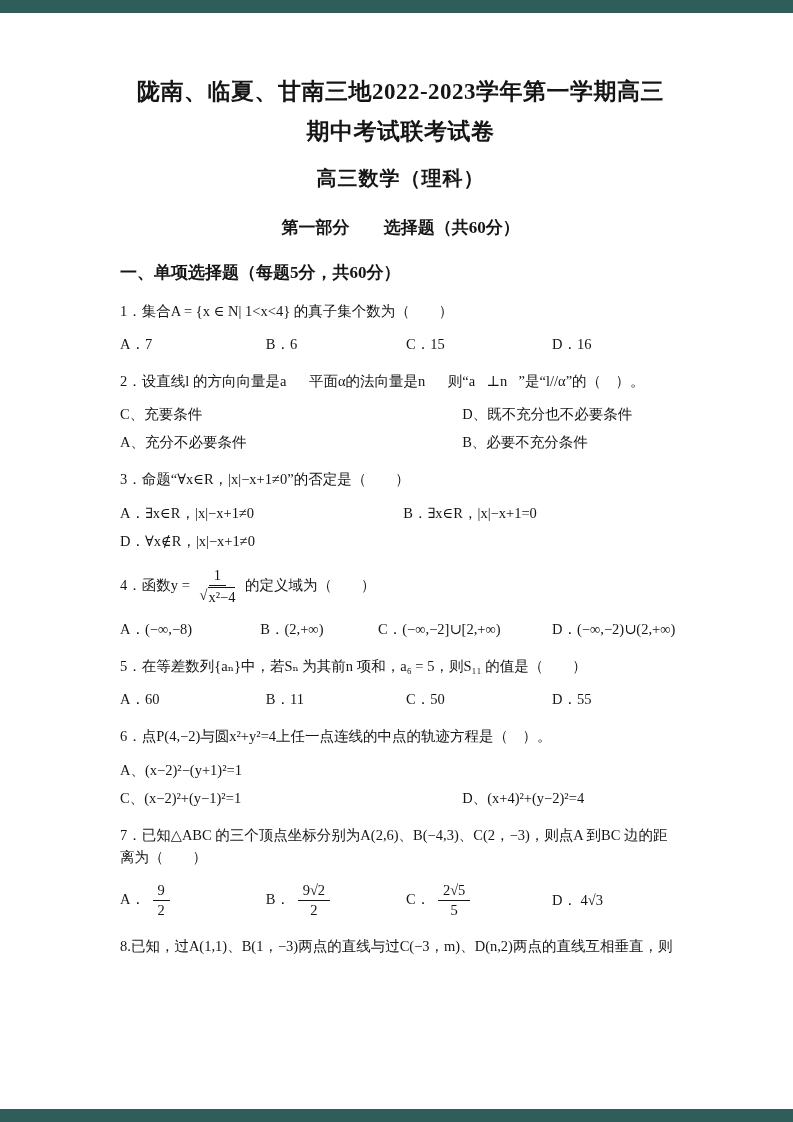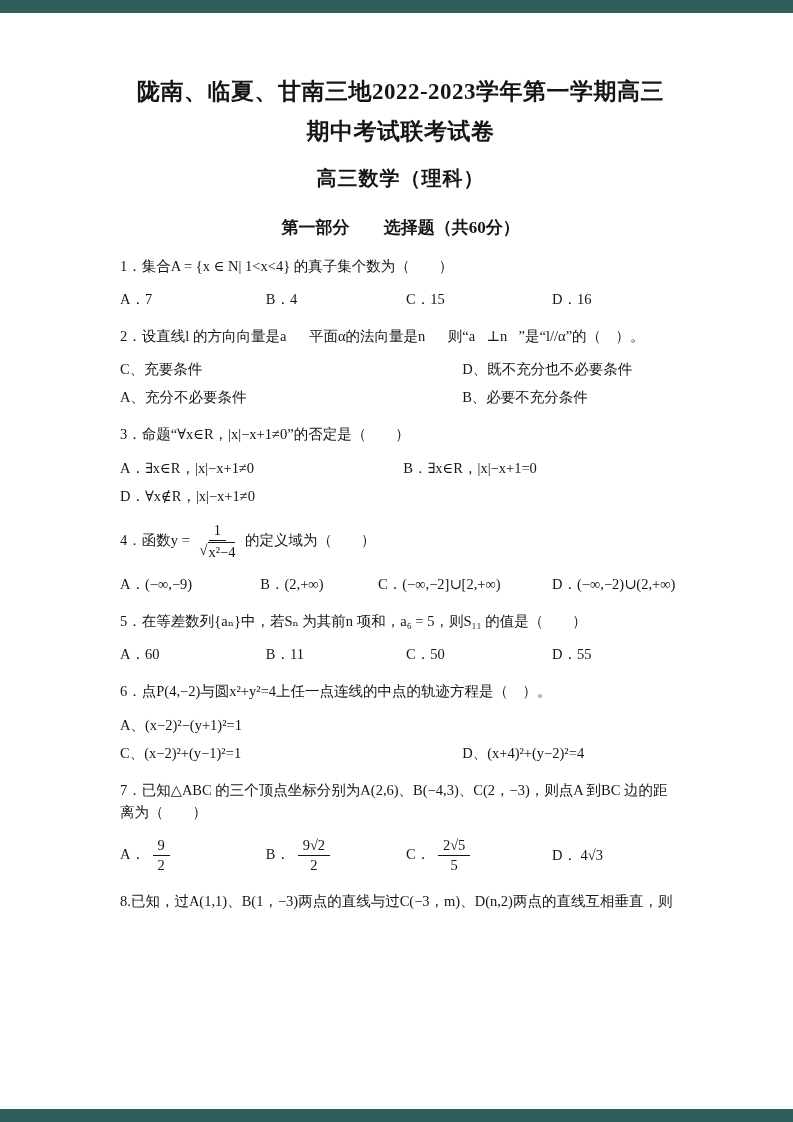--- a/index.html
+++ b/index.html
@@ -54,26 +54,27 @@
       <span>期中考试联考试卷</span>
     </h1>
 
     <h2 class="subtitle">高三数学（理科）</h2>
 
     <h3 class="section">
       <span>第一部分</span>
       <span class="sec-right">选择题（共60分）</span>
     </h3>
 
+    <h3 class="part">一、单项选择题（每题5分，共60分）</h3>
 
     <div class="question">
       <p class="stem">1．集合A = {x ∈ N|  1&lt;x&lt;4} 的真子集个数为（　　）</p>
       <div class="opts opts4">
         <span class="opt">A．7</span>
-        <span class="opt">B．4</span>
+        <span class="opt">B．6</span>
         <span class="opt">C．15</span>
         <span class="opt">D．16</span>
       </div>
     </div>
 
     <div class="question">
       <p class="stem">2．设直线l 的方向向量是a⃗，平面α的法向量是n⃗，则“a⃗⊥n⃗”是“l//α”的（　）。</p>
       <div class="opts opts2">
         <span class="opt">C、充要条件</span>
         <span class="opt">D、既不充分也不必要条件</span>
@@ -101,21 +102,21 @@
         <span class="frac">
           <span class="num">1</span>
           <span class="den">
             <span class="rad">√</span>
             <span class="radbody">x²−4</span>
           </span>
         </span>
         <span>的定义域为（　　）</span>
       </p>
       <div class="opts opts4c">
-        <span class="opt">A．(−∞,−9)</span>
+        <span class="opt">A．(−∞,−8)</span>
         <span class="opt">B．(2,+∞)</span>
         <span class="opt">C．(−∞,−2]∪[2,+∞)</span>
         <span class="opt">D．(−∞,−2)∪(2,+∞)</span>
       </div>
     </div>
 
     <div class="question">
       <p class="stem">5．在等差数列{aₙ}中，若Sₙ 为其前n 项和，a₆ = 5，则S₁₁ 的值是（　　）</p>
       <div class="opts opts4">
         <span class="opt">A．60</span>

